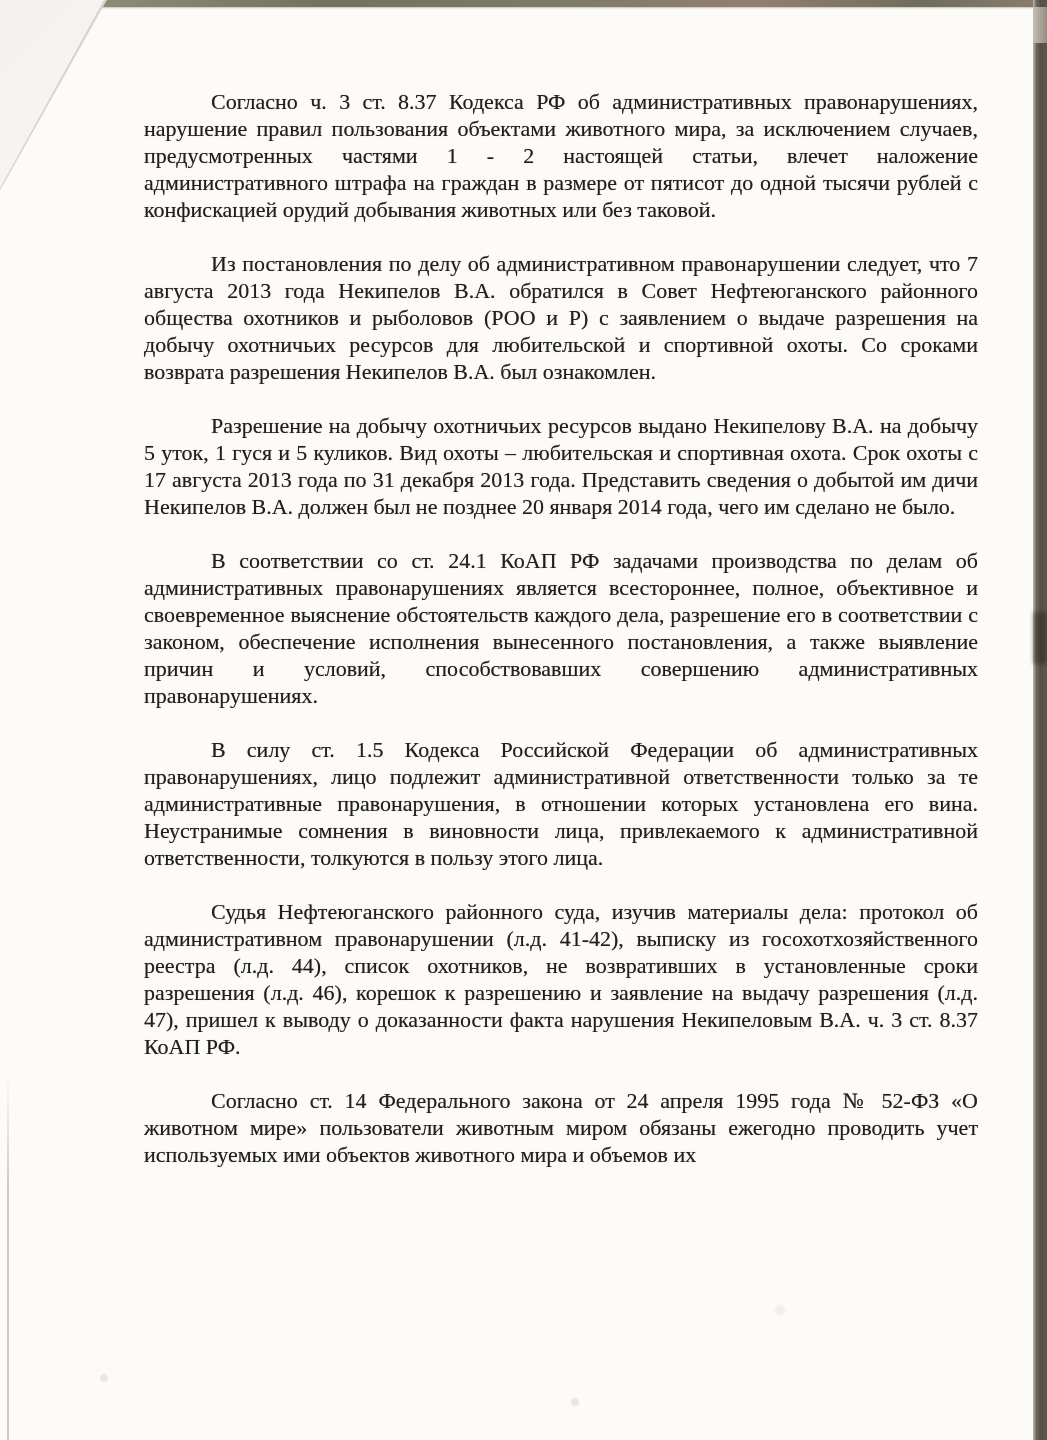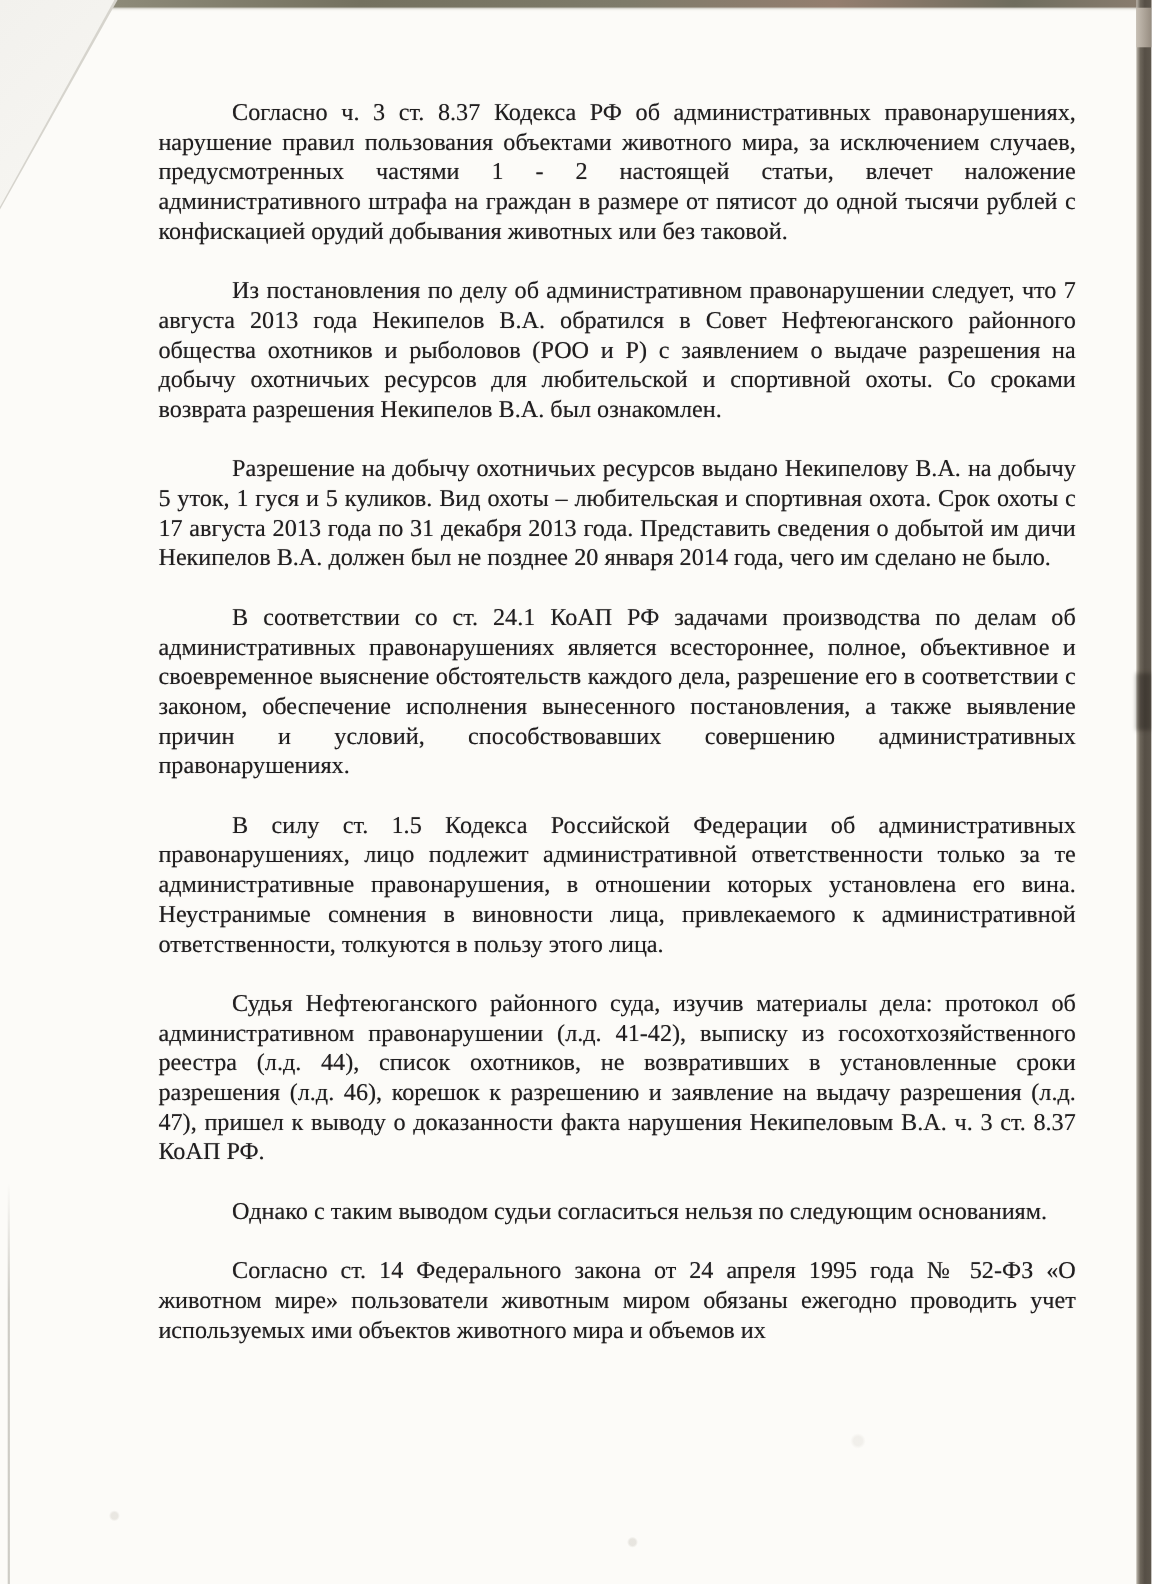--- a/index.html
+++ b/index.html
@@ -131,17 +131,16 @@
 
   <div class="left-line"></div>
 
   <div class="text-block">
     <p class="para">Согласно ч. 3 ст. 8.37 Кодекса РФ об административных правонарушениях, нарушение правил пользования объектами животного мира, за исключением случаев, предусмотренных частями 1 - 2 настоящей статьи, влечет наложение административного штрафа на граждан в размере от пятисот до одной тысячи рублей с конфискацией орудий добывания животных или без таковой.</p>
     <p class="para">Из постановления по делу об административном правонарушении следует, что 7 августа 2013 года Некипелов В.А. обратился в Совет Нефтеюганского районного общества охотников и рыболовов (РОО и Р) с заявлением о выдаче разрешения на добычу охотничьих ресурсов для любительской и спортивной охоты. Со сроками возврата разрешения Некипелов В.А. был ознакомлен.</p>
     <p class="para">Разрешение на добычу охотничьих ресурсов выдано Некипелову В.А. на добычу 5 уток, 1 гуся и 5 куликов. Вид охоты – любительская и спортивная охота. Срок охоты с 17 августа 2013 года по 31 декабря 2013 года. Представить сведения о добытой им дичи Некипелов В.А. должен был не позднее 20 января 2014 года, чего им сделано не было.</p>
     <p class="para">В соответствии со ст. 24.1 КоАП РФ задачами производства по делам об административных правонарушениях является всестороннее, полное, объективное и своевременное выяснение обстоятельств каждого дела, разрешение его в соответствии с законом, обеспечение исполнения вынесенного постановления, а также выявление причин и условий, способствовавших совершению административных правонарушениях.</p>
     <p class="para">В силу ст. 1.5 Кодекса Российской Федерации об административных правонарушениях, лицо подлежит административной ответственности только за те административные правонарушения, в отношении которых установлена его вина. Неустранимые сомнения в виновности лица, привлекаемого к административной ответственности, толкуются в пользу этого лица.</p>
     <p class="para">Судья Нефтеюганского районного суда, изучив материалы дела: протокол об административном правонарушении (л.д. 41-42), выписку из госохотхозяйственного реестра (л.д. 44), список охотников, не возвративших в установленные сроки разрешения (л.д. 46), корешок к разрешению и заявление на выдачу разрешения (л.д. 47), пришел к выводу о доказанности факта нарушения Некипеловым В.А. ч. 3 ст. 8.37 КоАП РФ.</p>
-    <p class="para">Однако с таким выводом судьи согласиться нельзя по следующим основаниям.</p>
     <p class="para">Согласно ст. 14 Федерального закона от 24 апреля 1995 года № 52-ФЗ «О животном мире» пользователи животным миром обязаны ежегодно проводить учет используемых ими объектов животного мира и объемов их</p>
   </div>
 
 </div>
 
 </body></html>

